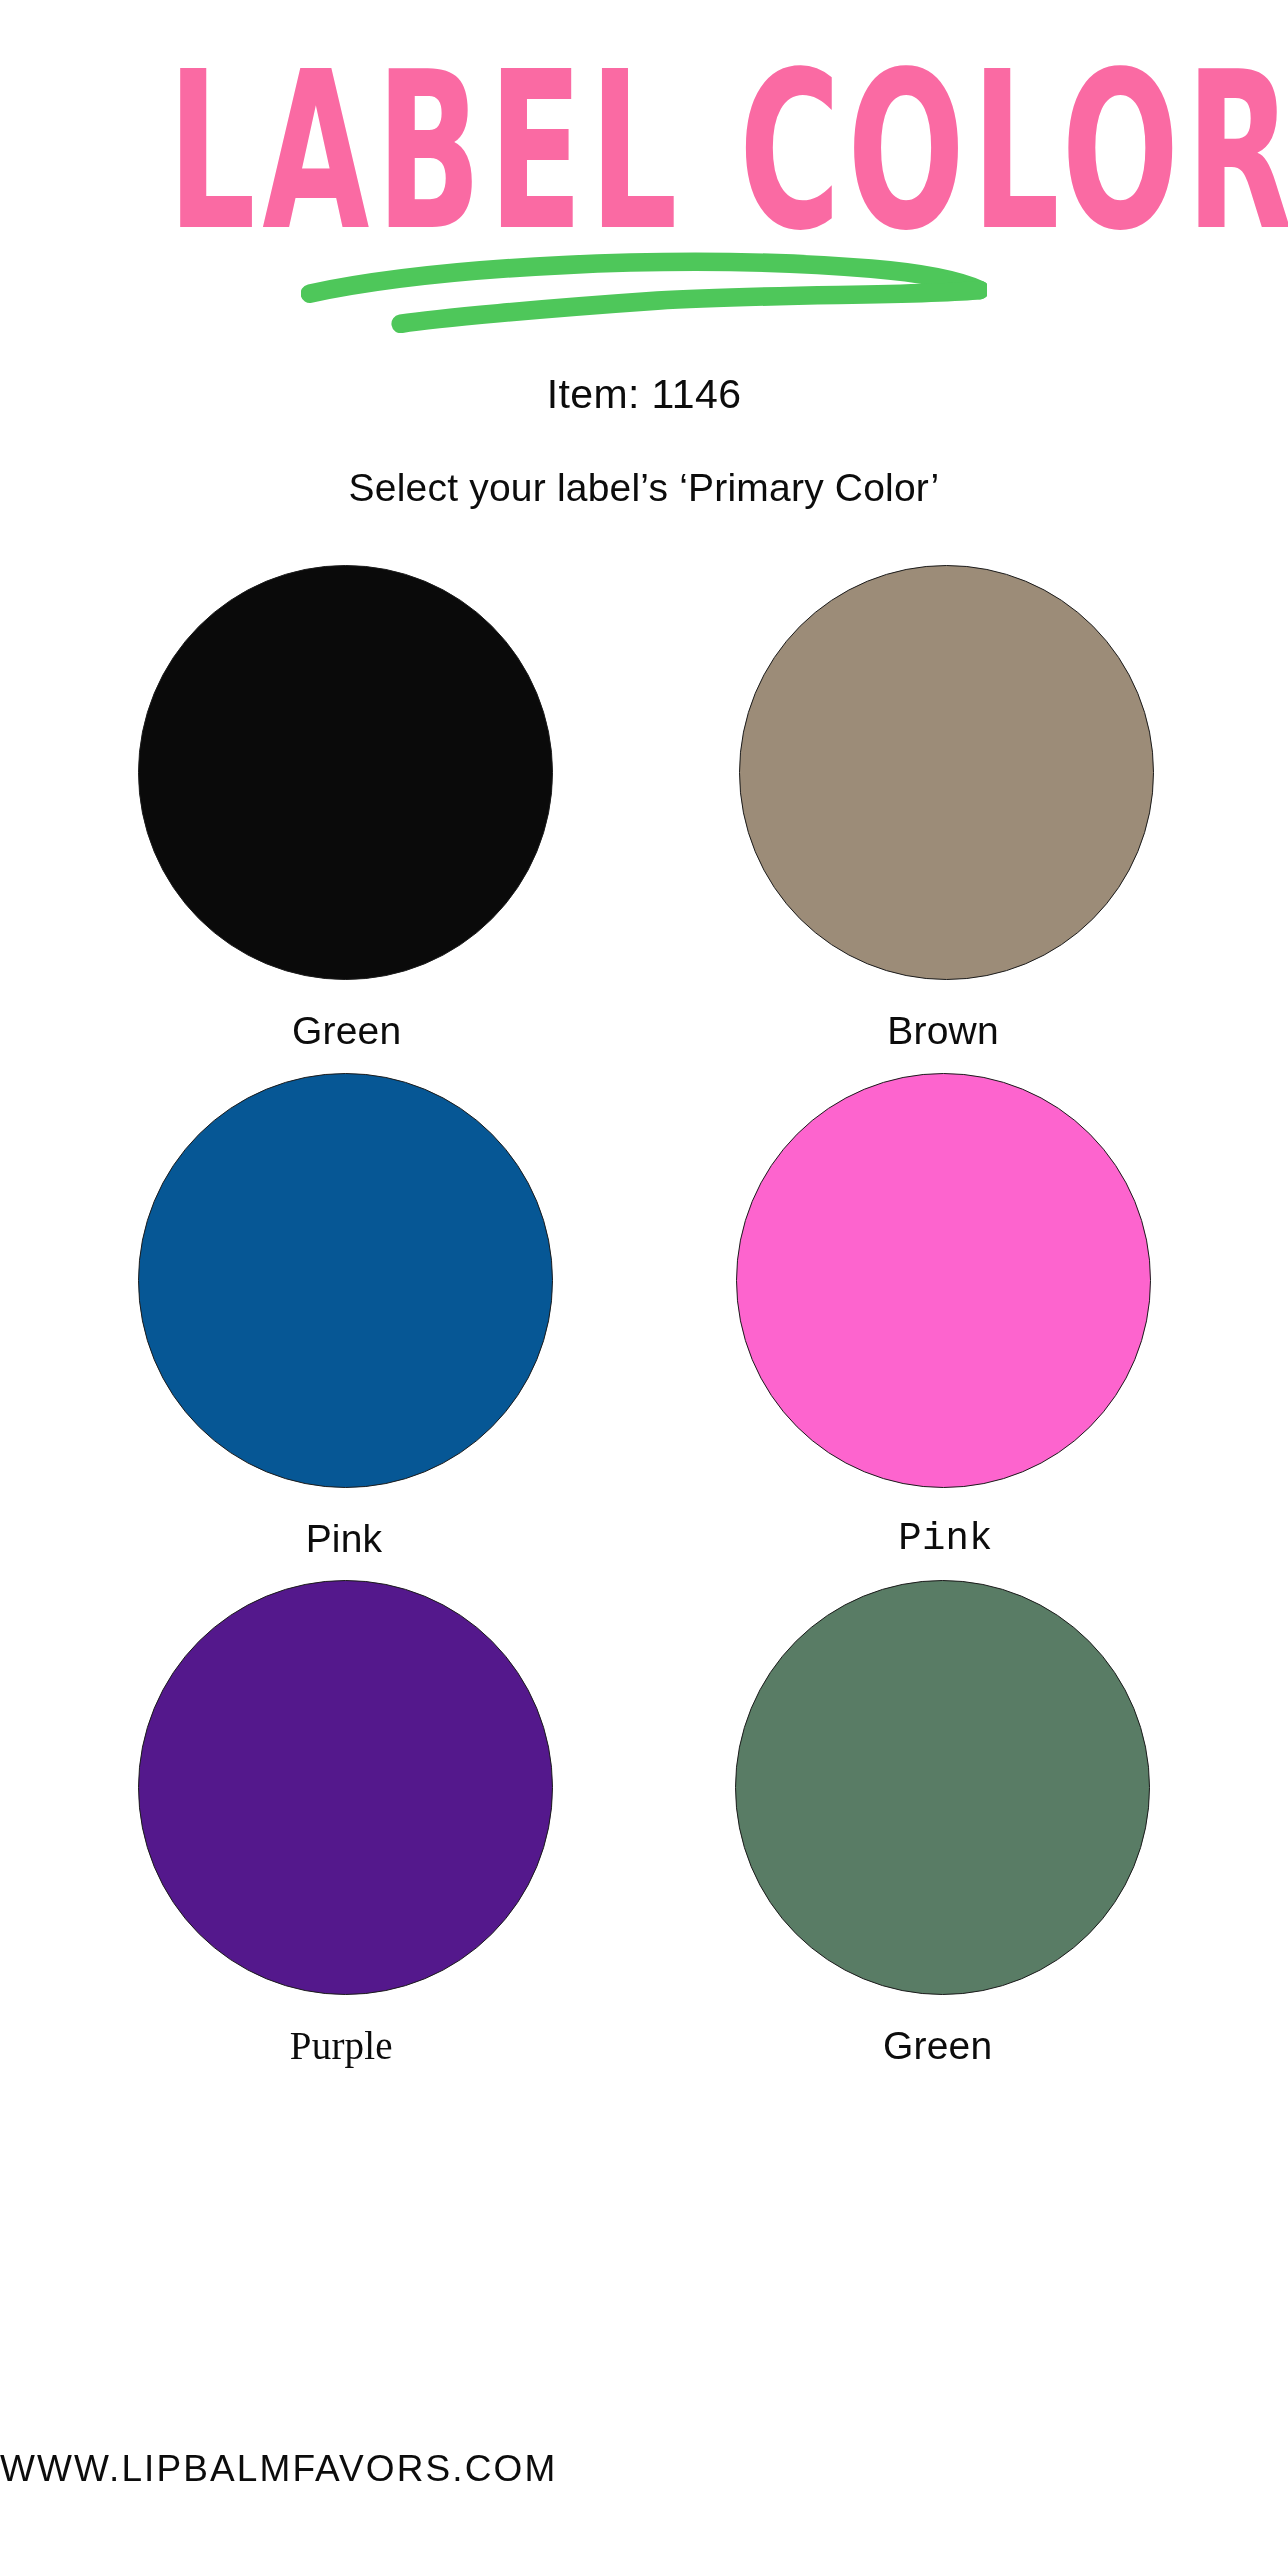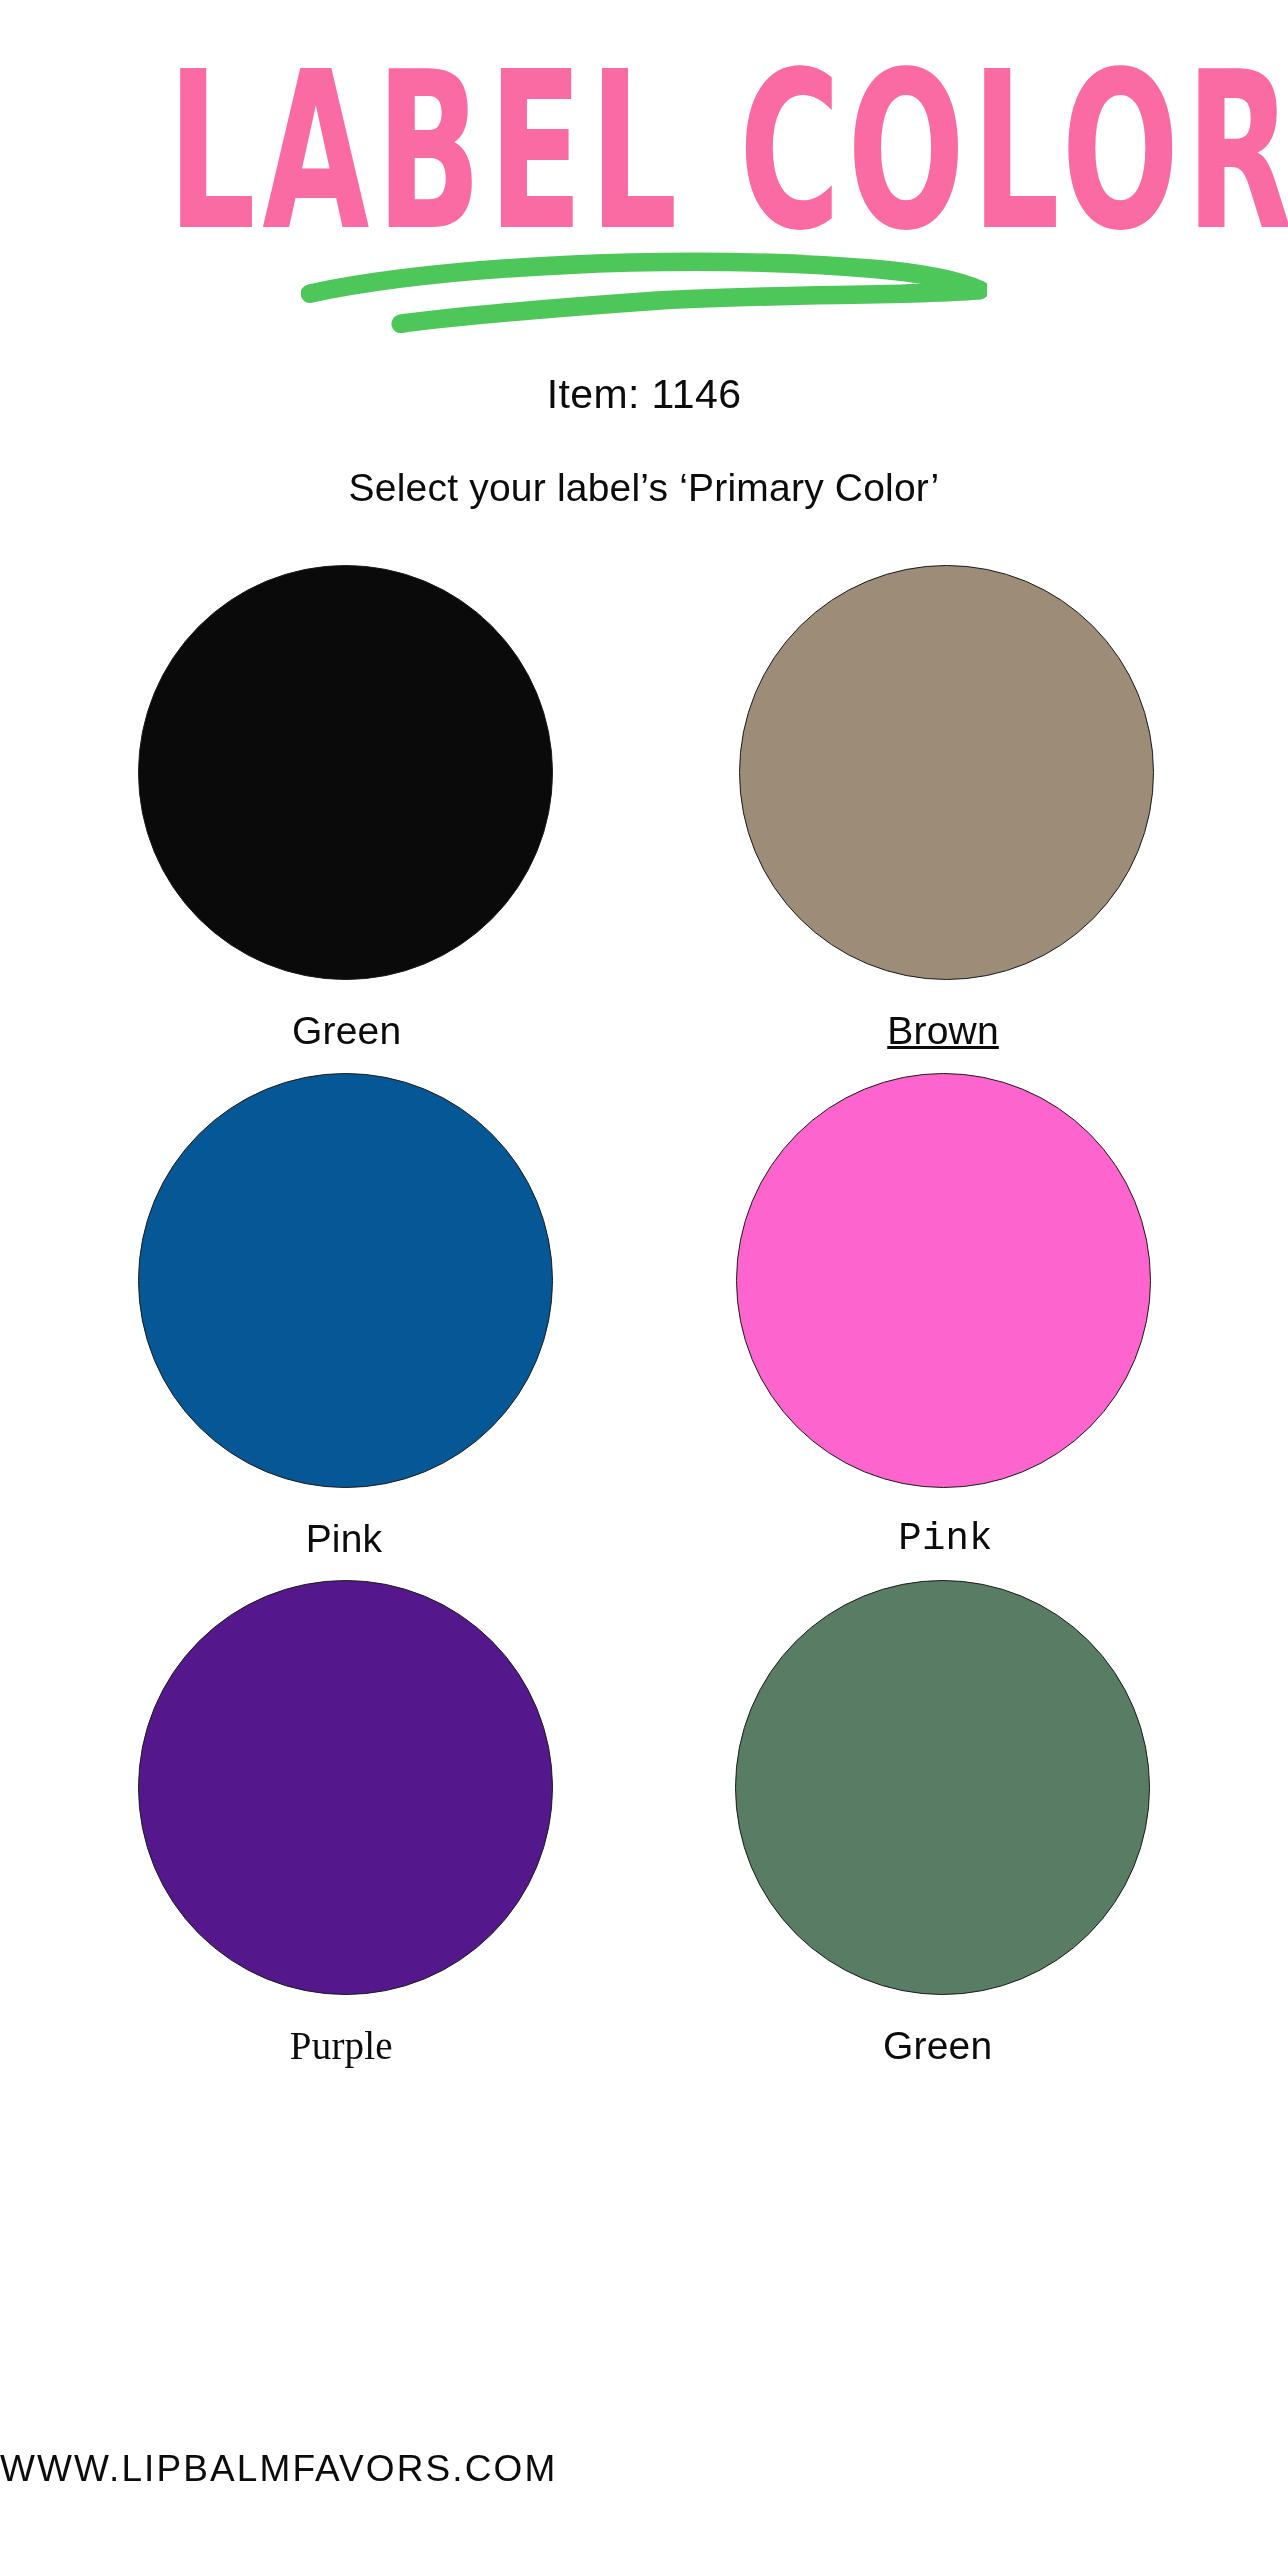--- a/index.html
+++ b/index.html
@@ -118,21 +118,21 @@
 
   
   .cell-0 .swatch-circle { margin-left: -5.3px; }
   .cell-1 .swatch-circle { margin-left: 14.3px; }
   .cell-2 .swatch-circle { margin-left: -5.3px; }
   .cell-3 .swatch-circle { margin-left: 7.1px; }
   .cell-4 .swatch-circle { margin-left: -5.3px; }
   .cell-5 .swatch-circle { margin-left: 5.3px; }
 
   .cell-0 .swatch-label { margin-left: -3.6px; }
-  .cell-1 .swatch-label { margin-left: 7.1px; text-decoration: underline; }
+  .cell-1 .swatch-label { margin-left: 7.1px; }
   .cell-2 .swatch-label { margin-left: -9px; }
   .cell-3 .swatch-label { margin-left: 12px; font-family: Liberation Mono, monospace; }
   .cell-4 .swatch-label { margin-left: -14.3px; font-family: Liberation Serif, serif; }
   .cell-5 .swatch-label { margin-left: -3.6px; }
 
   
   .footer {
     position: absolute;
     left: 0;
     right: 0;

